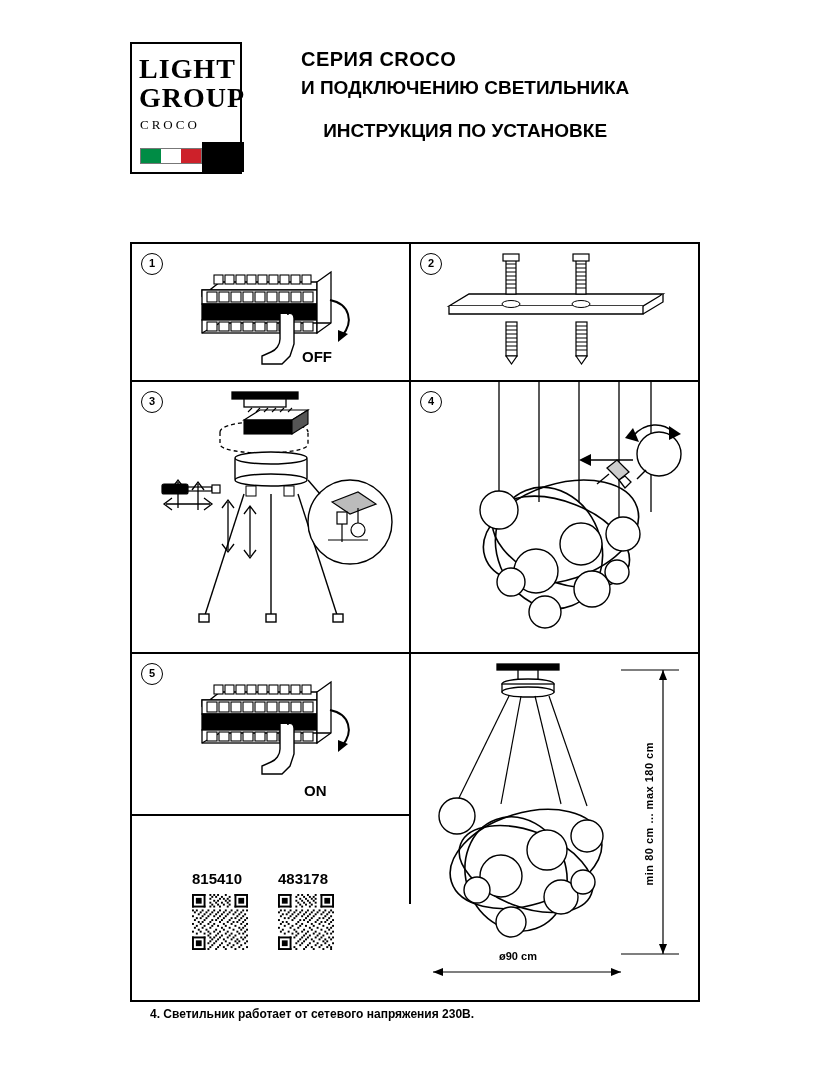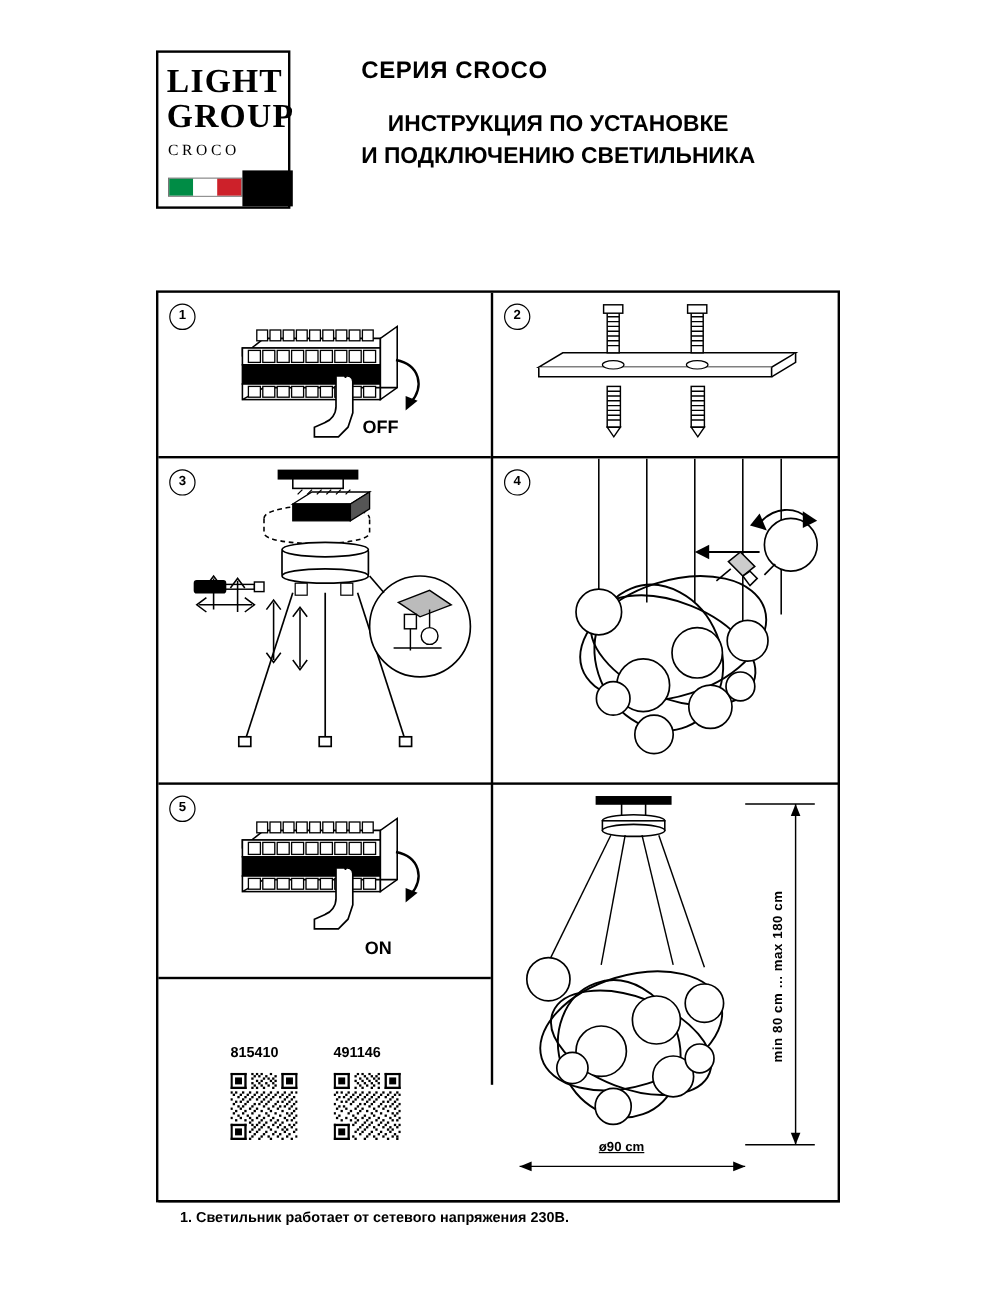--- a/index.html
+++ b/index.html
@@ -129,21 +129,21 @@
     text-align: center;
     background: #fff;
   }
   .onoff {
     position: absolute;
     font-size: 15px;
     font-weight: bold;
   }
   .code-label {
     position: absolute;
-    font-size: 12px;
+    font-size: 15px;
     font-weight: bold;
   }
   .qr {
     position: absolute;
     width: 56px; height: 56px;
   }
   .dim-label {
     position: absolute;
     font-size: 11px;
     font-weight: bold;
@@ -182,22 +182,22 @@
       <div class="logo-group">CROCO</div>
       <div class="flag">
         <i class="g"></i>
           <i class="w"></i>
           <i class="r"></i>
       </div>
       <div class="flag-shadow"></div>
     </div>
     <div class="header-text">
       <div class="hdr-line">СЕРИЯ CROCO</div>
+      <div class="hdr-title" style="margin-top:2px;">И ПОДКЛЮЧЕНИЮ СВЕТИЛЬНИКА</div>
       <div class="hdr-title">ИНСТРУКЦИЯ ПО УСТАНОВКЕ</div>
-      <div class="hdr-title" style="margin-top:2px;">И ПОДКЛЮЧЕНИЮ СВЕТИЛЬНИКА</div>
     </div>
   </div>
 
   <div class="grid">
 
     <div class="vline" style="left:277px; top:0; height:660px;"></div>
     <div class="hline" style="left:0; top:136px; width:277px;"></div>
     <div class="hline" style="left:277px; top:136px; width:291px;"></div>
     <div class="hline" style="left:0; top:408px; width:568px;"></div>
     <div class="hline" style="left:0; top:570px; width:277px;"></div>
@@ -478,21 +478,21 @@
         <g stroke="#000" stroke-width="2" fill="none">
           <path d="M198 56 C218 60 222 78 210 92"></path>
         </g>
         <polygon points="206,86 216,90 206,98" fill="#000"></polygon>
       </svg>
       <div class="onoff" style="left:172px; top:128px;">ON</div>
     </div>
 
     <div class="cell" style="left:0; top:572px; width:277px; height:184px;">
       <div class="code-label" style="left:60px; top:54px;">815410</div>
-      <div class="code-label" style="left:146px; top:54px;">491146</div>
+      <div class="code-label" style="left:146px; top:54px;">483178</div>
 
       <svg class="qr" style="left:60px; top:78px;" viewBox="0 0 29 29">
         <rect width="29" height="29" fill="#fff"></rect>
         <g fill="#000">
           <rect x="0" y="0" width="7" height="1"></rect>
             <rect x="0" y="6" width="7" height="1"></rect>
           <rect x="0" y="0" width="1" height="7"></rect>
             <rect x="6" y="0" width="1" height="7"></rect>
           <rect x="2" y="2" width="3" height="3"></rect>
           <rect x="22" y="0" width="7" height="1"></rect>
@@ -931,22 +931,22 @@
         <polygon points="252,16 248,26 256,26" fill="#000"></polygon>
         <polygon points="252,300 248,290 256,290" fill="#000"></polygon>
 
         <g stroke="#000" stroke-width="1.2" fill="none">
           <path d="M22 318 L210 318"></path>
         </g>
         <polygon points="22,318 32,314 32,322" fill="#000"></polygon>
         <polygon points="210,318 200,314 200,322" fill="#000"></polygon>
       </svg>
       <div class="dim-vert" style="left:232px; top:88px;">min 80 cm ... max 180 cm</div>
-      <div class="dim-label" style="left:88px; top:296px;text-decoration:underline;">ø90 cm</div>
+      <div class="dim-label" style="left:88px; top:296px;">ø90 cm</div>
     </div>
 
   </div>
 
   <div class="notes">
-    <div class="note">1. Светильник работает от сетевого напряжения 230В.</div>
+    <div class="note">4. Светильник работает от сетевого напряжения 230В.</div>
   </div>
 
 </div>
 
 </body></html>

